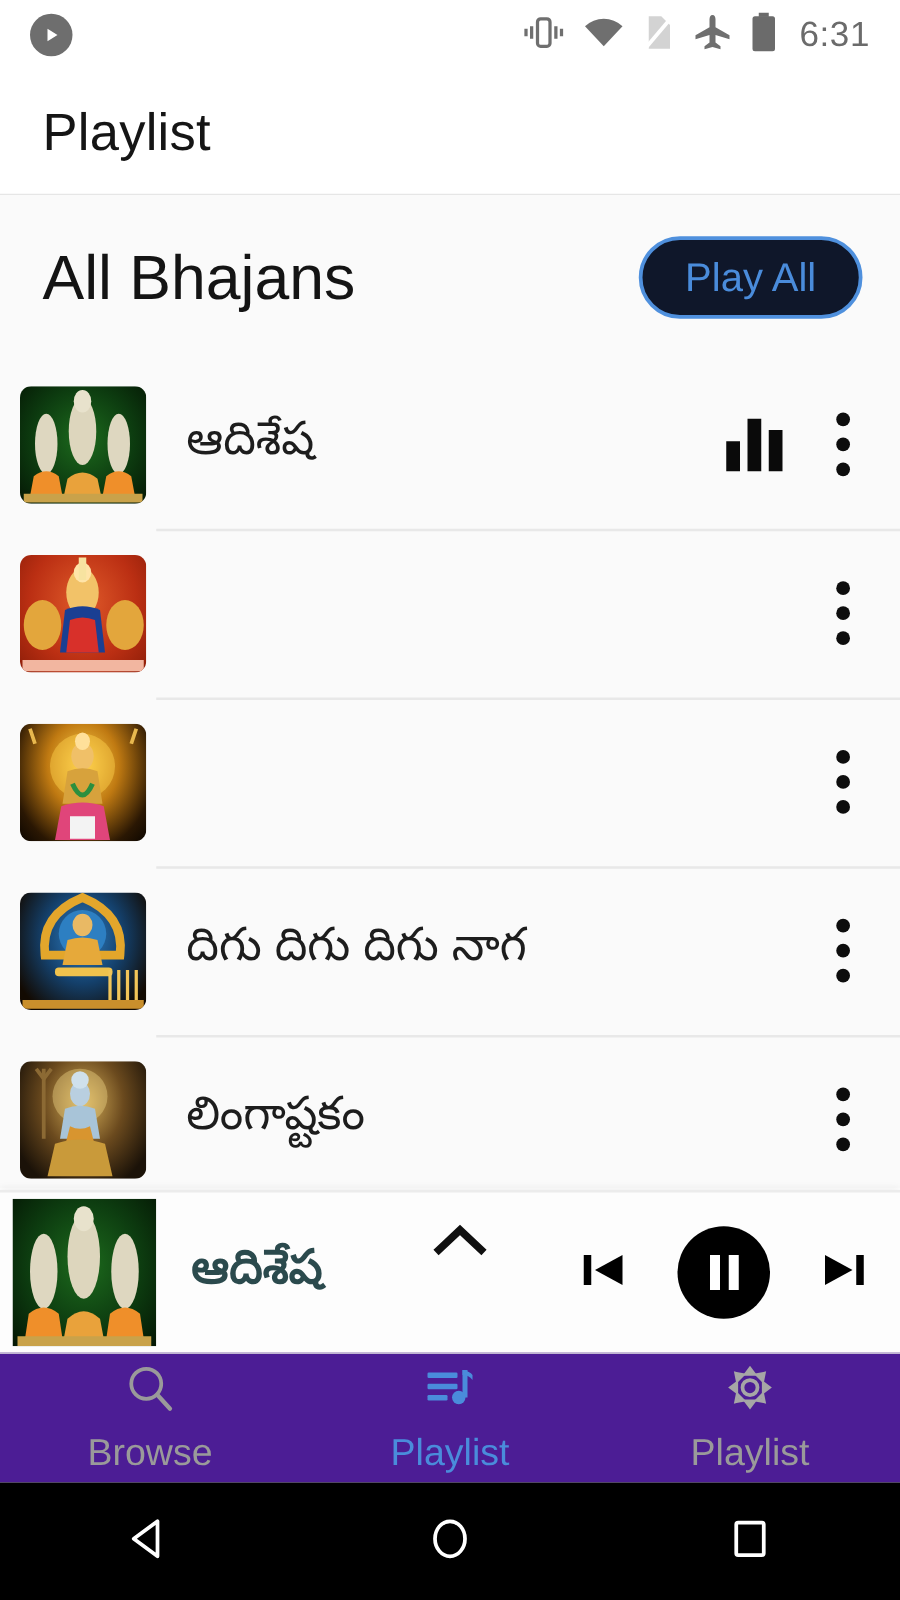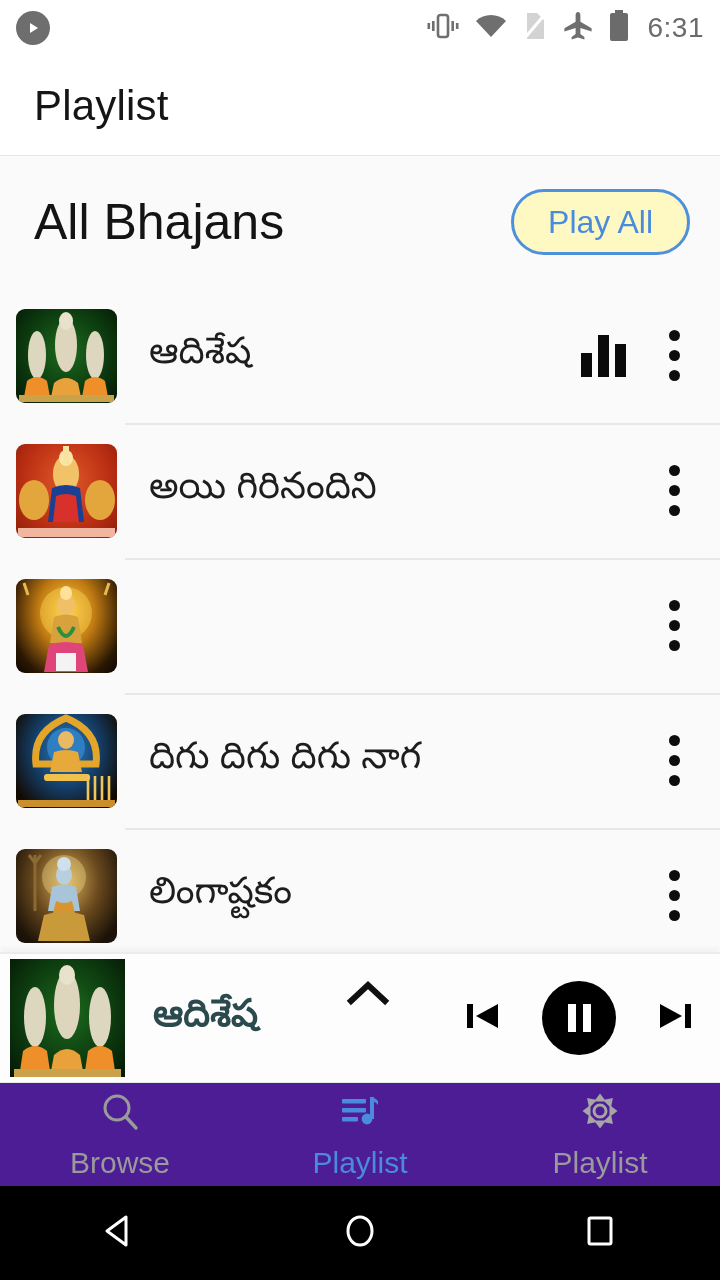--- a/index.html
+++ b/index.html
@@ -9,21 +9,21 @@
     background:#ffffff;
     overflow:hidden;
     position:relative;
   }
 
   
   .statusbar{
     height:56px; width:100%;
     background:#ffffff;
     display:flex; align-items:center;
-    padding:0 16px;
+    padding:0 24px;
     position:relative;
   }
   .sb-left{ display:flex; align-items:center; }
   .sb-right{ margin-left:auto; display:flex; align-items:center; gap:14px; }
   .sb-time{
     font-size:28px; color:#6b6b6b; letter-spacing:0.5px;
     margin-left:4px;
   }
   .play-chip{
     width:34px;height:34px;border-radius:50%;
@@ -46,21 +46,21 @@
     height:132px;
     background:#fafafa;
     display:flex; align-items:center;
     padding:0 30px 0 34px;
   }
   .section-title{ font-size:50px; color:#141414; font-weight:400; }
   .playall-btn{
     margin-left:auto;
     border:3px solid #4f90dd;
     color:#4a8cdb;
-    background:#fef9c3;
+    background:#0f172a;
     border-radius:40px;
     padding:14px 34px;
     font-size:32px;
     line-height:1;
     font-family:inherit;
     cursor:pointer;
   }
 
   
   .list{
@@ -269,21 +269,20 @@
       <ellipse cx="50" cy="30" rx="13" ry="19" fill="#f2c268"></ellipse>
       <ellipse cx="50" cy="14" rx="7" ry="8" fill="#ffe4a8"></ellipse>
       <path d="M36 44 q14 -6 28 0 l4 34 h-36 z" fill="#1a3f93"></path>
       <path d="M40 52 q10 -4 20 0 l3 26 h-26 z" fill="#d8302a"></path>
       <ellipse cx="18" cy="56" rx="15" ry="20" fill="#e3a63c"></ellipse>
       <ellipse cx="84" cy="56" rx="15" ry="20" fill="#e3a63c"></ellipse>
       <rect x="2" y="84" width="97" height="9" fill="#f2b6a0"></rect>
       <rect x="47" y="2" width="6" height="18" fill="#f7e3a0"></rect>
         </svg>
       </div>
-      <div class="row-title">అయి గిరినందిని</div>
       <div class="row-right">
         <div class="kebab">
           <span></span>
           <span></span>
           <span></span>
         </div>
       </div>
     </div>
     <div class="row">
       <div class="thumb">

